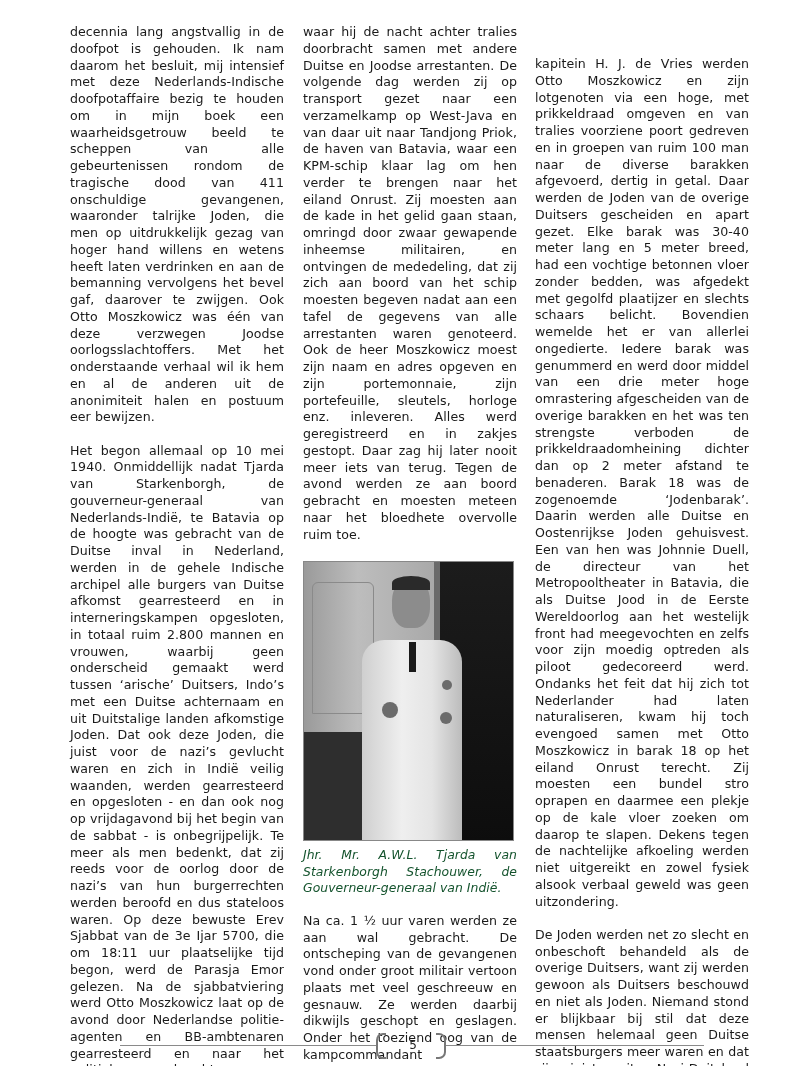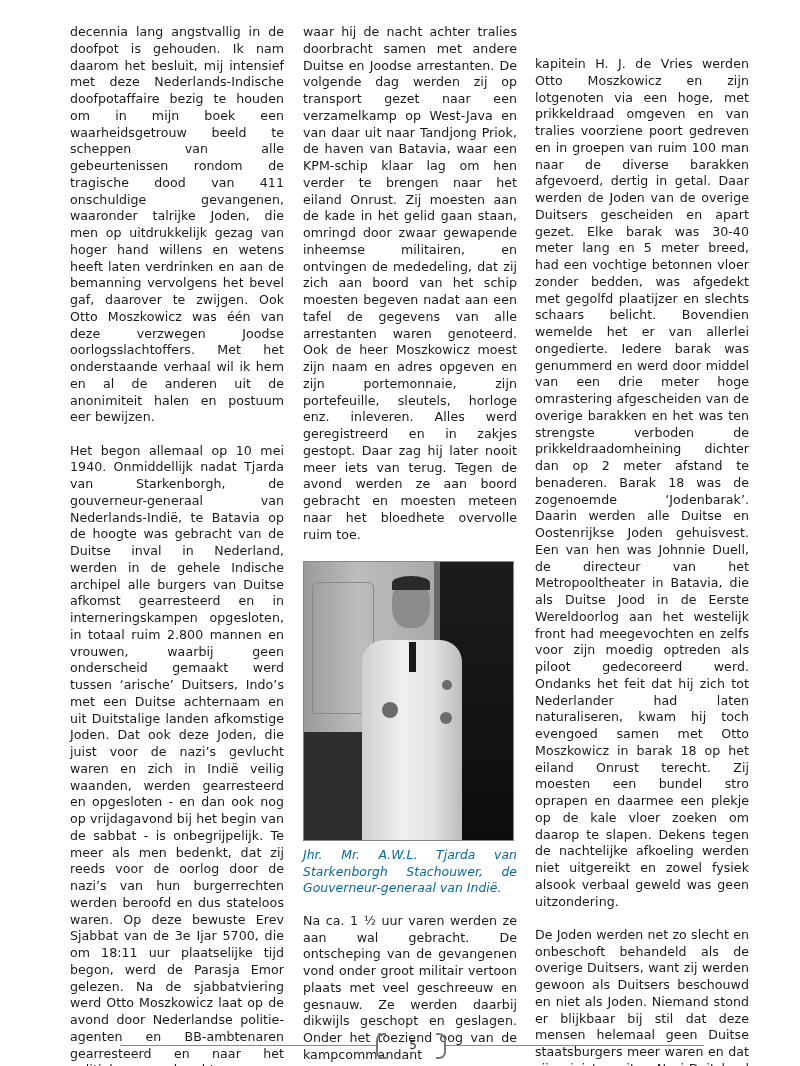--- a/index.html
+++ b/index.html
@@ -35,21 +35,21 @@
     background:linear-gradient(180deg,#1c1c1c 0%,#0d0d0d 100%); }
   .photo .frame { position:absolute; left:130px; top:0; width:6px; height:170px; background:#6a6a6a; }
   .photo .head { position:absolute; left:88px; top:16px; width:38px; height:50px; border-radius:45% 45% 40% 40%; background:#8c8c8c; }
   .photo .hair { position:absolute; left:88px; top:14px; width:38px; height:14px; border-radius:50% 50% 0 0; background:#2a2a2a; }
   .photo .body { position:absolute; left:58px; top:78px; width:100px; height:210px; border-radius:22px 22px 0 0;
     background:linear-gradient(90deg,#cfcfcf 0%,#efefef 40%,#e4e4e4 70%,#bcbcbc 100%); }
   .photo .tie { position:absolute; left:105px; top:80px; width:7px; height:30px; background:#1a1a1a; }
   .photo .medal { position:absolute; width:16px; height:16px; border-radius:50%; background:#6b6b6b; }
 
   .caption {
-    margin-top:6px; font-style:italic; color:#0369a1;
+    margin-top:6px; font-style:italic; color:#14532d;
     font-size:12.4px; line-height:16.5px;
   }
   .caption + p { margin-top:16px !important; }
 
   .footer { position:absolute; left:110px; top:1030px; width:590px; height:30px; }
   .footer .rule-l { position:absolute; left:2px; top:15px; width:258px; height:1px; background:#8a8a8a; }
   .footer .rule-r { position:absolute; left:328px; top:15px; width:258px; height:1px; background:#8a8a8a; }
   .footer .brace-l, .footer .brace-r {
     position:absolute; top:3px; width:10px; height:26px; border:2px solid #777; box-sizing:border-box;
   }

